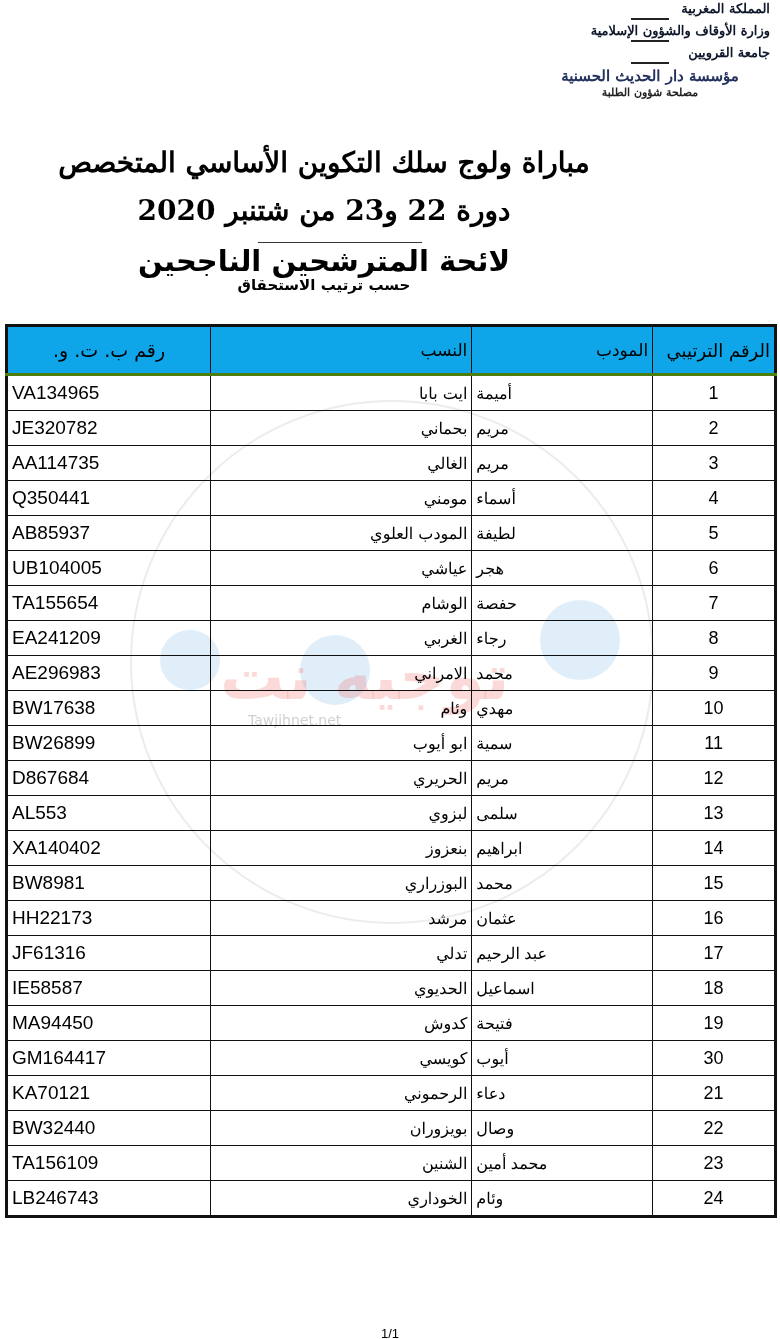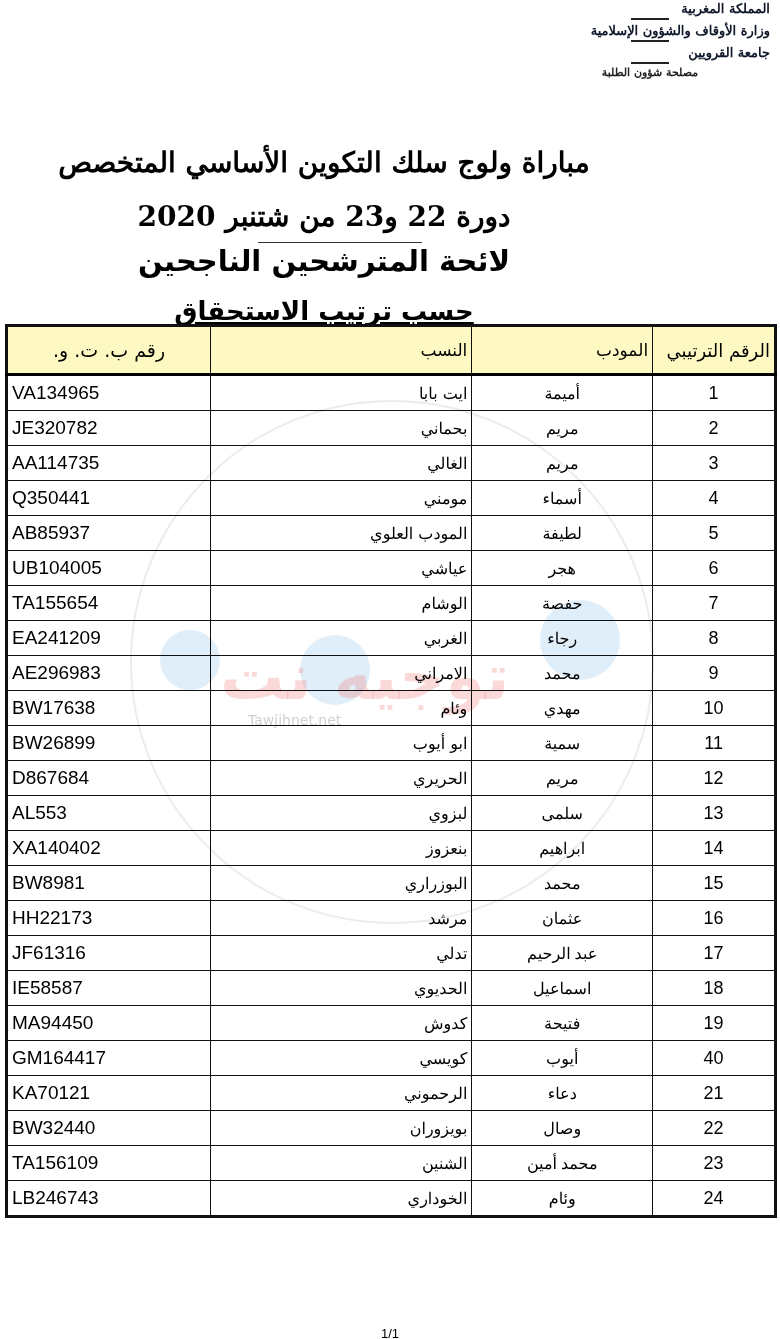--- a/index.html
+++ b/index.html
@@ -4,50 +4,51 @@
 <style>
   html, body { margin:0; padding:0; background:#ffffff; }
   body { width:780px; height:1339px; position:relative; overflow:hidden; font-family:"DejaVu Sans", sans-serif; color:#000; }
   .letterhead { position:absolute; right:10px; top:0; width:240px; text-align:center; direction:rtl; }
   .lh-line { font-family:"DejaVu Serif", serif; font-weight:bold; font-size:13px; line-height:17px; color:#0f172a;text-align:right; }
   .lh-rule { width:38px; height:2px; background:#222; margin:1px auto 2px auto; }
   .lh-inst { font-family:"DejaVu Serif", serif; font-weight:bold; font-size:15px; line-height:20px; color:#23325e; }
   .lh-sub { font-family:"DejaVu Serif", serif; font-size:11px; line-height:14px; color:#222; font-weight:bold; }
   .titles { position:absolute; left:0; width:648px; text-align:center; direction:rtl; }
   .t1 { top:146px; font-family:"DejaVu Serif", serif; font-weight:bold; font-size:28px; }
-  .t2 { top:200px; font-family:"DejaVu Serif", serif; font-weight:bold; font-size:28px; }
+  .t2 { top:194px; font-family:"DejaVu Serif", serif; font-weight:bold; font-size:28px; }
   .t2-rule { position:absolute; top:242px; left:258px; width:164px; height:1px; background:#333; }
   .t3 { top:244px; font-family:"DejaVu Sans", sans-serif; font-weight:bold; font-size:29px; }
-  .t4 { top:296px; font-family:"DejaVu Sans", sans-serif; font-weight:bold; font-size:26px;text-decoration:underline; }
+  .t4 { top:276px; font-family:"DejaVu Sans", sans-serif; font-weight:bold; font-size:15px; }
   table.results { position:absolute; left:5px; top:324px; width:772px; border-collapse:collapse; direction:rtl; border:3px solid #111; }
   table.results th, table.results td { border:1.5px solid #111; padding:0 4px; }
-  table.results th { background:#fef9c3; height:46px; font-family:"DejaVu Sans", sans-serif; font-size:17px; font-weight:normal; border-bottom:3px solid #000000; }
+  table.results th { background:#0ea5e9; height:46px; font-family:"DejaVu Sans", sans-serif; font-size:17px; font-weight:normal; border-bottom:3px solid #4d7c0f; }
   table.results td { height:34px; font-size:16px; }
   .c-rank { width:114px; text-align:center; font-family:"Liberation Sans", sans-serif; font-size:18px !important; }
-  .c-first { width:174px; text-align:center; font-family:Liberation Serif, serif; }
+  .c-first { width:174px; text-align:left; font-family:Liberation Sans, sans-serif; }
   .c-last { width:256px; text-align:right; font-family:"DejaVu Serif", serif; }
   .c-id { width:196px; text-align:left; direction:ltr; font-family:"Liberation Sans", sans-serif; font-size:19px !important; }
   th.c-id { text-align:center; direction:rtl; }
   th.c-rank, th.c-first, th.c-last { text-align:right; }
   .watermark { position:absolute; left:130px; top:400px; width:520px; height:520px; border:2px solid rgba(180,180,180,0.25); border-radius:50%; pointer-events:none; }
   .wm-text { position:absolute; left:220px; top:640px; font-family:"DejaVu Sans", sans-serif; font-weight:bold; font-size:64px; color:rgba(240,120,120,0.28); direction:rtl; pointer-events:none; }
   .wm-sub { position:absolute; left:248px; top:712px; font-size:14px; color:rgba(150,150,150,0.45); pointer-events:none; font-family:"DejaVu Sans", sans-serif; }
   .wm-bubble { position:absolute; border-radius:50%; background:rgba(100,170,230,0.2); pointer-events:none; }
   .footer { position:absolute; left:0; width:780px; top:1326px; text-align:center; font-family:"Liberation Sans", sans-serif; font-size:13px; }
 </style>
 </head>
 <body>
 
 <div class="letterhead">
   <div class="lh-line">المملكة المغربية</div>
   <div class="lh-rule"></div>
   <div class="lh-line">وزارة الأوقاف والشؤون الإسلامية</div>
   <div class="lh-rule"></div>
   <div class="lh-line">جامعة القرويين</div>
   <div class="lh-rule"></div>
+  <div class="lh-inst">مؤسسة دار الحديث الحسنية</div>
   <div class="lh-sub">مصلحة شؤون الطلبة</div>
 </div>
 
 <div class="titles t1">مباراة ولوج سلك التكوين الأساسي المتخصص</div>
 <div class="titles t2">دورة 22 و23 من شتنبر 2020</div>
 <div class="t2-rule"></div>
 <div class="titles t3">لائحة المترشحين الناجحين</div>
 <div class="titles t4">حسب ترتيب الاستحقاق</div>
 
 <div class="watermark"></div>
@@ -175,21 +176,21 @@
         <td class="c-last">الحديوي</td>
         <td class="c-id">IE58587</td>
       </tr>
       <tr>
         <td class="c-rank">19</td>
         <td class="c-first">فتيحة</td>
         <td class="c-last">كدوش</td>
         <td class="c-id">MA94450</td>
       </tr>
       <tr>
-        <td class="c-rank">40</td>
+        <td class="c-rank">30</td>
         <td class="c-first">أيوب</td>
         <td class="c-last">كويسي</td>
         <td class="c-id">GM164417</td>
       </tr>
       <tr>
         <td class="c-rank">21</td>
         <td class="c-first">دعاء</td>
         <td class="c-last">الرحموني</td>
         <td class="c-id">KA70121</td>
       </tr>

